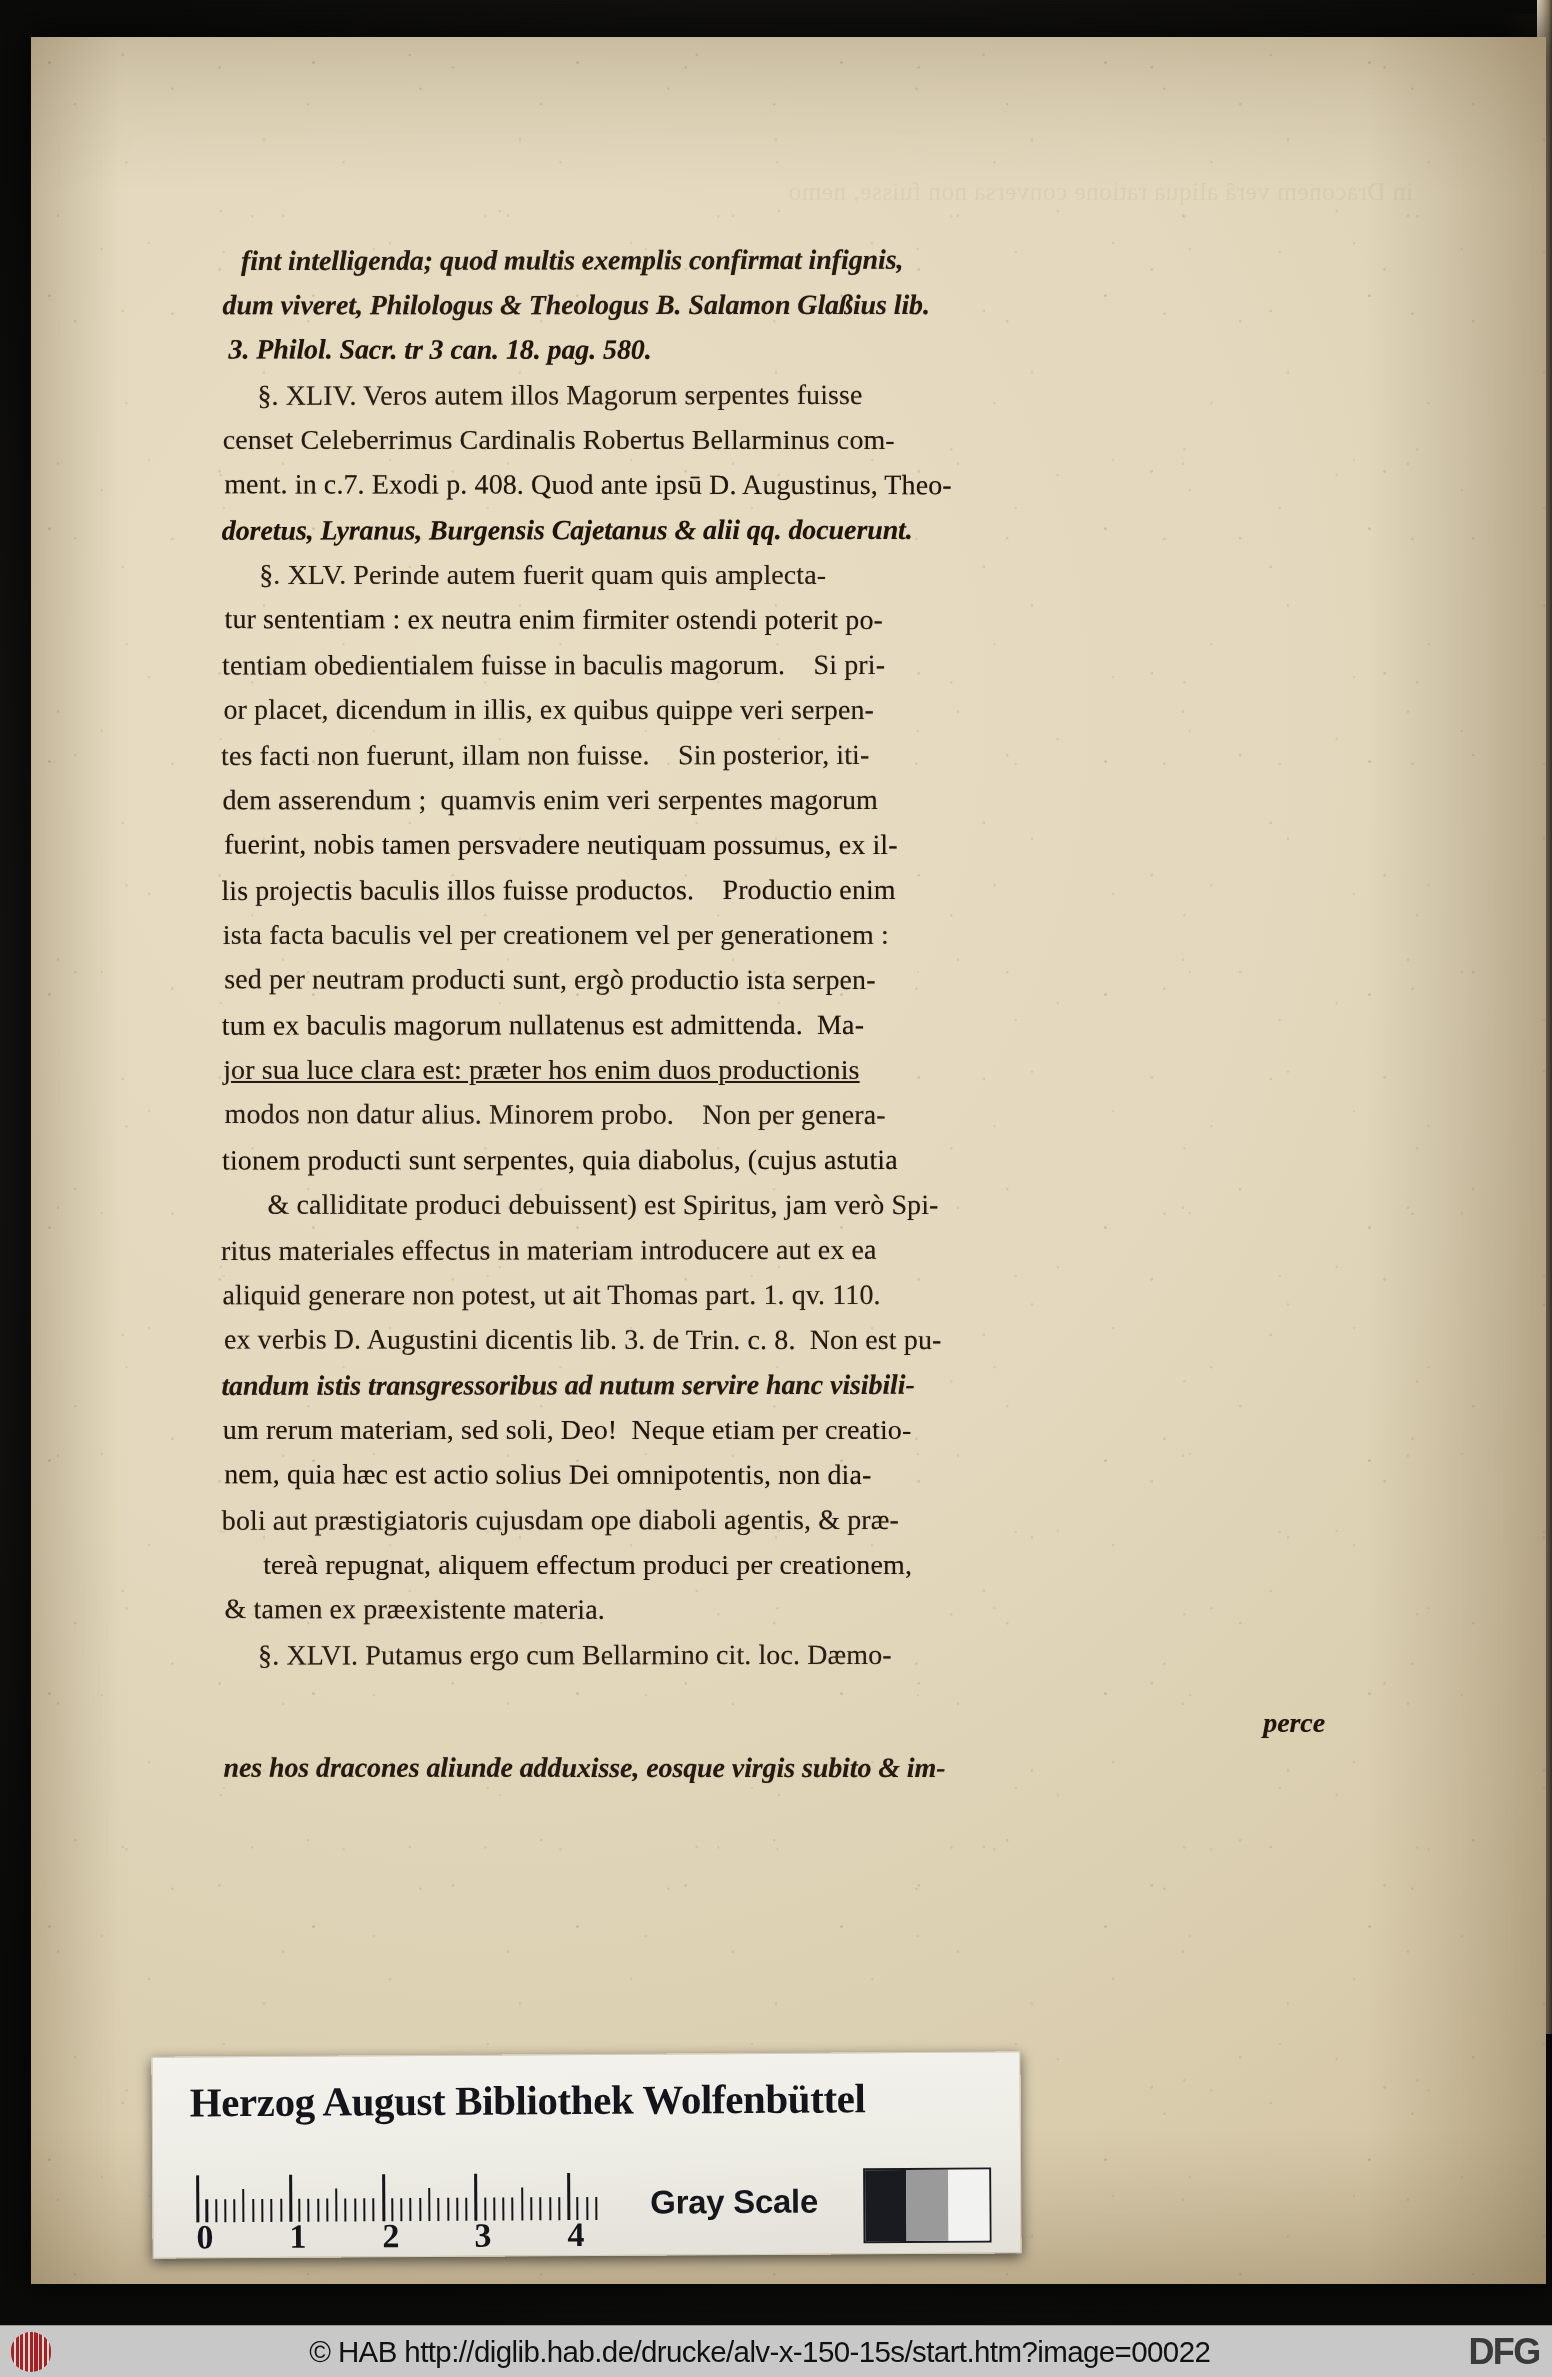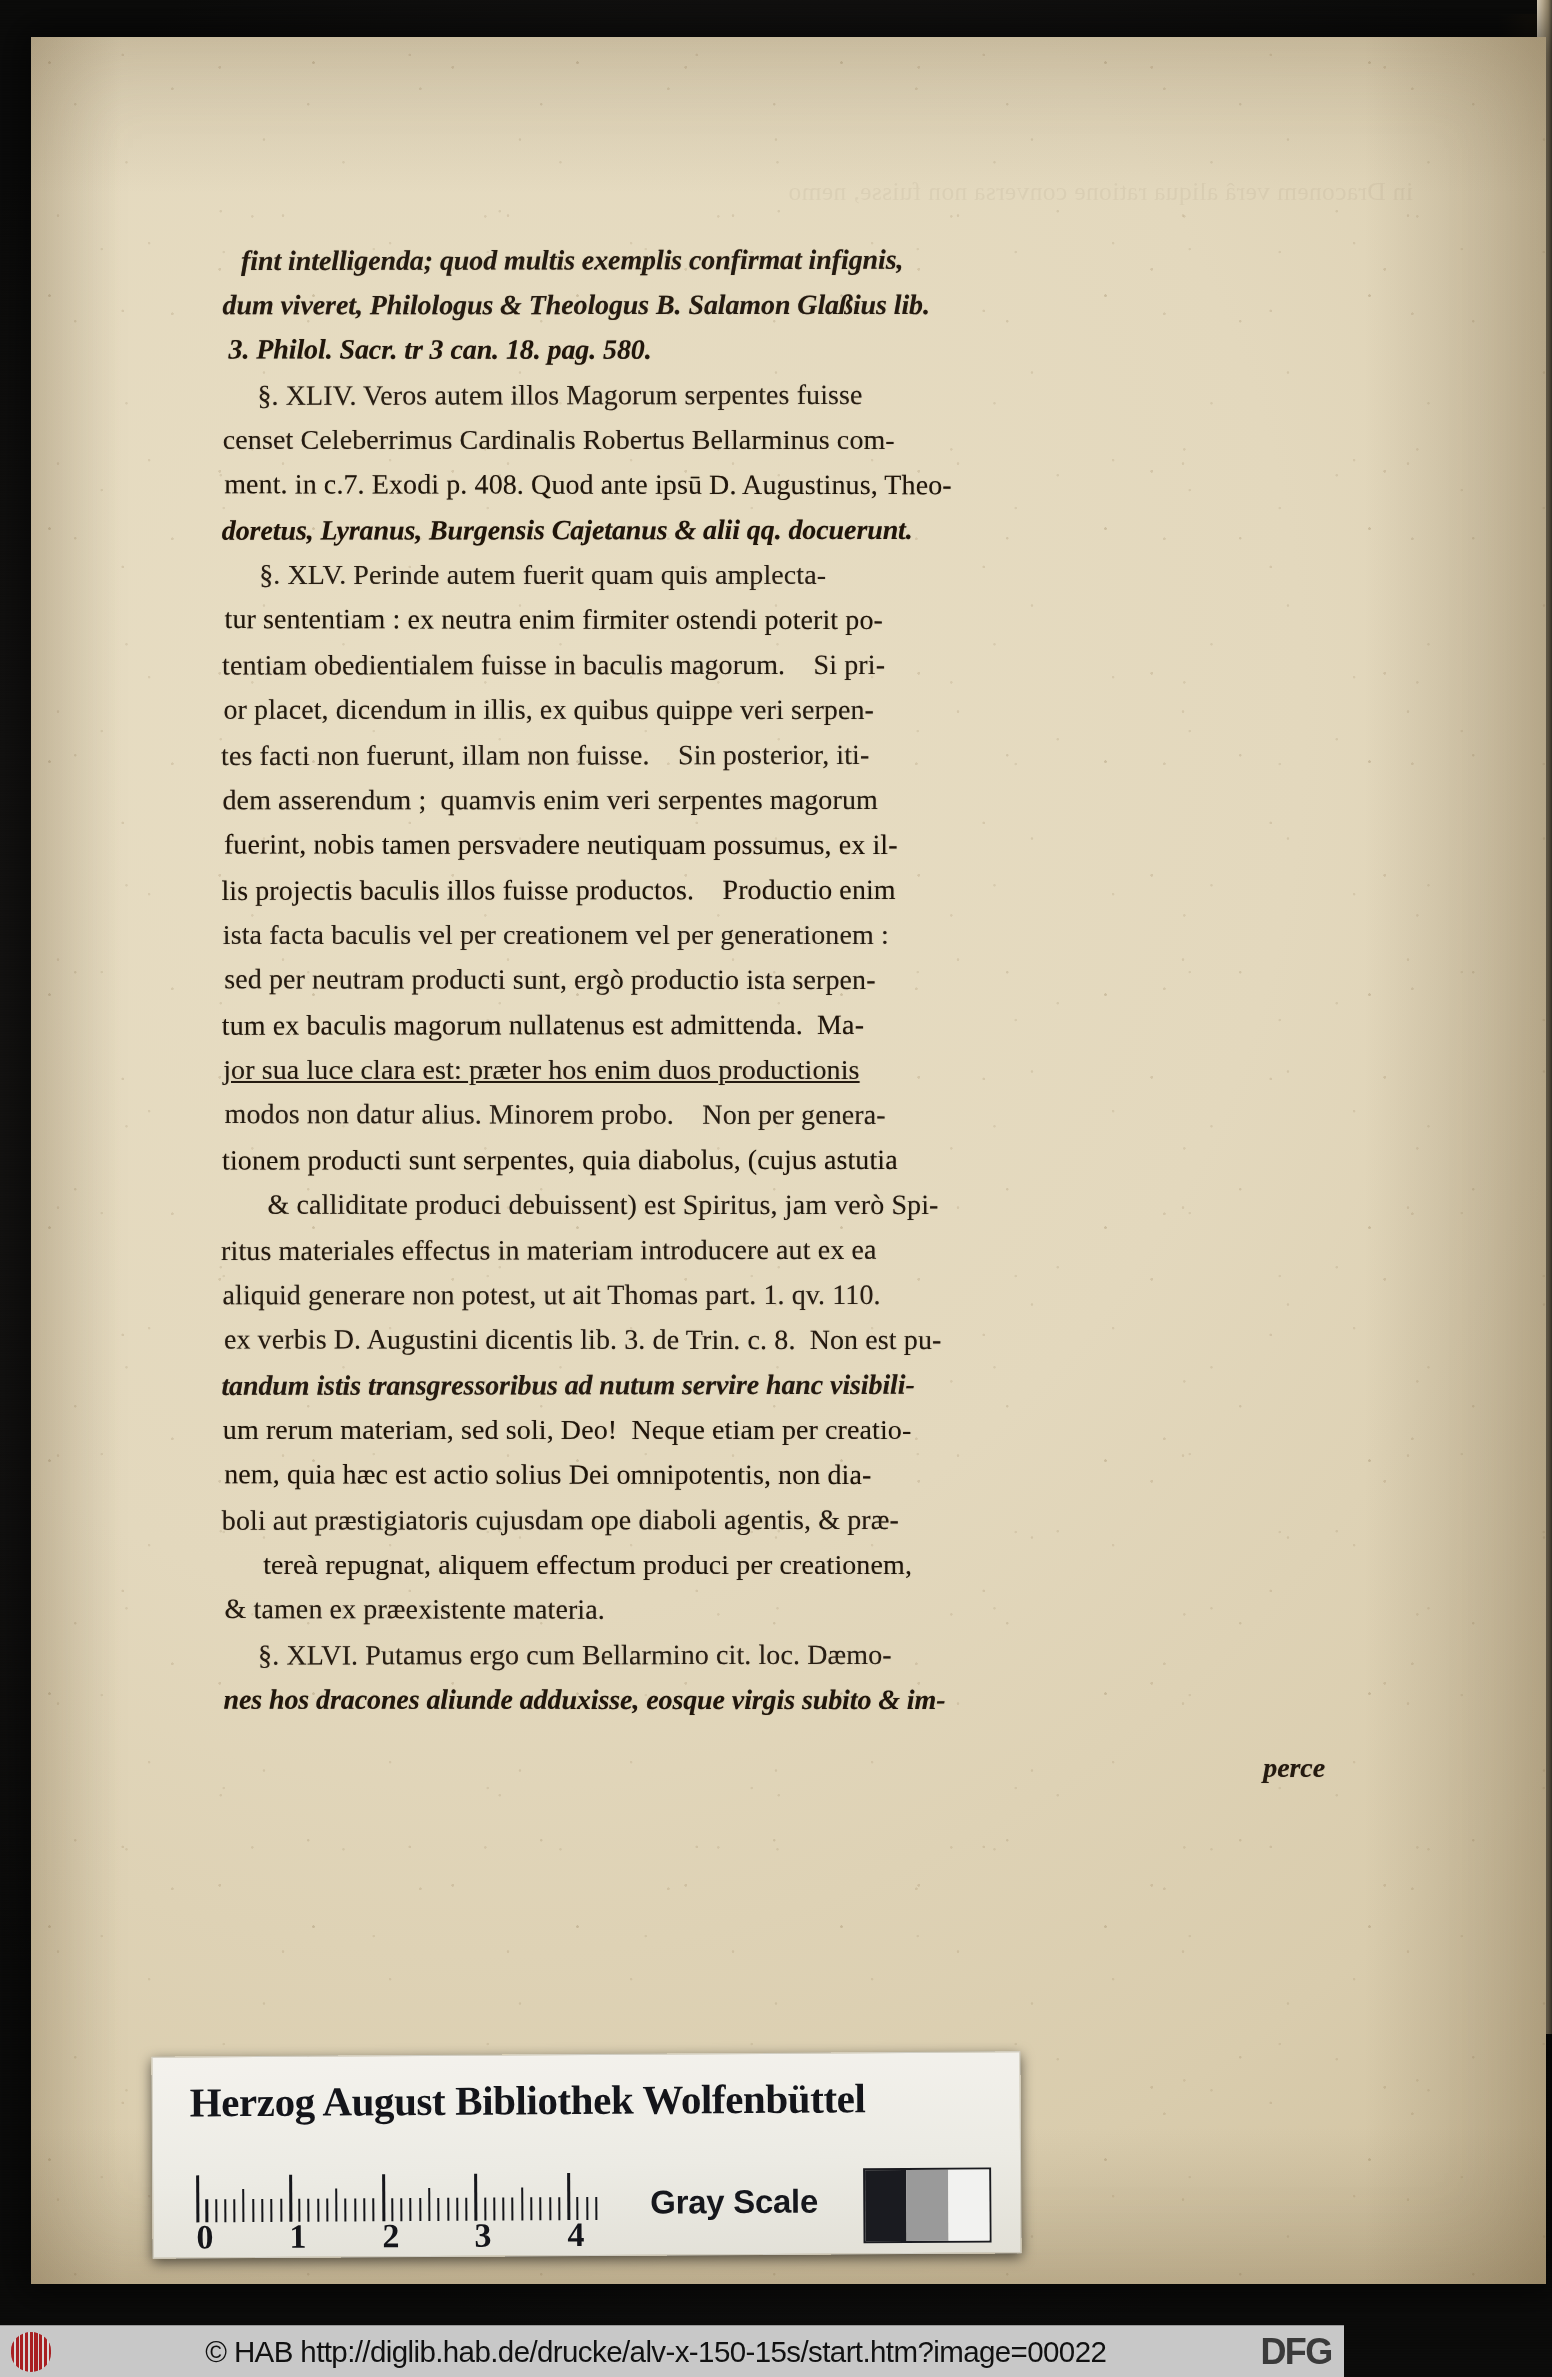--- a/index.html
+++ b/index.html
@@ -125,21 +125,21 @@
     font-size:33px;line-height:36px;color:#16171c;letter-spacing:-0.3px;
   }
   #grayscale-patch{
     position:absolute;left:710px;top:115px;width:124px;height:71px;
     border:2.3px solid #1a1b20;display:flex;
   }
   .gs{ height:100%; }
 
   
   #footer-bar{
-    position:absolute;left:0;bottom:0;width:1344px;height:51px;
+    position:absolute;left:0;bottom:0;width:1552px;height:51px;
     background:#c8c8c8;display:flex;align-items:center;
     border-top:0.8px solid #9a9a9a;
     gap:47px;
   }
   #hab-mark{
     width:40px;height:40px;margin-left:11px;flex:0 0 auto;
     background:
       repeating-linear-gradient(90deg,#a81f22 0 3.1px, #d8d8d8 3.1px 4.7px);
     border-radius:50%/46%;
   }
@@ -196,22 +196,22 @@
       <div class="ln" style="transform: translateX(-1.9px) rotate(-0.11deg);">ritus materiales effectus in materiam introducere aut ex ea</div>
       <div class="ln" style="transform: translateX(-0.5px) rotate(-0.03deg);">aliquid generare non potest, ut ait Thomas part. 1. qv. 110.</div>
       <div class="ln" style="transform: translateX(0.9px) rotate(0.05deg);">ex verbis D. Augustini dicentis lib. 3. de Trin. c. 8.  Non est pu-</div>
       <div class="ln it" style="transform: translateX(-1.6px) rotate(-0.09deg);">tandum istis transgressoribus ad nutum servire hanc visibili-</div>
       <div class="ln" style="transform: translateX(-0.2px) rotate(-0.01deg);">um rerum materiam, sed soli, Deo!  Neque etiam per creatio-</div>
       <div class="ln" style="transform: translateX(1.2px) rotate(0.07deg);">nem, quia hæc est actio solius Dei omnipotentis, non dia-</div>
       <div class="ln" style="transform: translateX(-1.2px) rotate(-0.07deg);">boli aut præstigiatoris cujusdam ope diaboli agentis, &amp; præ-</div>
       <div class="ln" style="transform: translateX(0.2px) rotate(0.01deg); margin-left: 40px;">tereà repugnat, aliquem effectum produci per creationem,</div>
       <div class="ln" style="transform: translateX(1.6px) rotate(0.09deg);">&amp; tamen ex præexistente materia.</div>
       <div class="ln" style="transform: translateX(-0.9px) rotate(-0.05deg); padding-left: 36px;">§. XLVI. Putamus ergo cum Bellarmino cit. loc. Dæmo-</div>
+      <div class="ln it right" style="padding-right: 47px; margin-top: 23px;">perce</div>
       <div class="ln it" style="transform: translateX(0.5px) rotate(0.03deg);">nes hos dracones aliunde adduxisse, eosque virgis subito &amp; im-</div>
-      <div class="ln it right" style="padding-right: 47px; margin-top: 23px;">perce</div>
     </div>
 </div>
 
 <div id="ref-card">
   <div id="ref-card-title">Herzog August Bibliothek Wolfenbüttel</div>
 
   <div id="ruler">
       <div class="tick" style="left: 0px; height: 47px; width: 3.1px;"></div>
       <div class="tick" style="left: 9.3px; height: 23px;"></div>
       <div class="tick" style="left: 18.6px; height: 23px;"></div>

